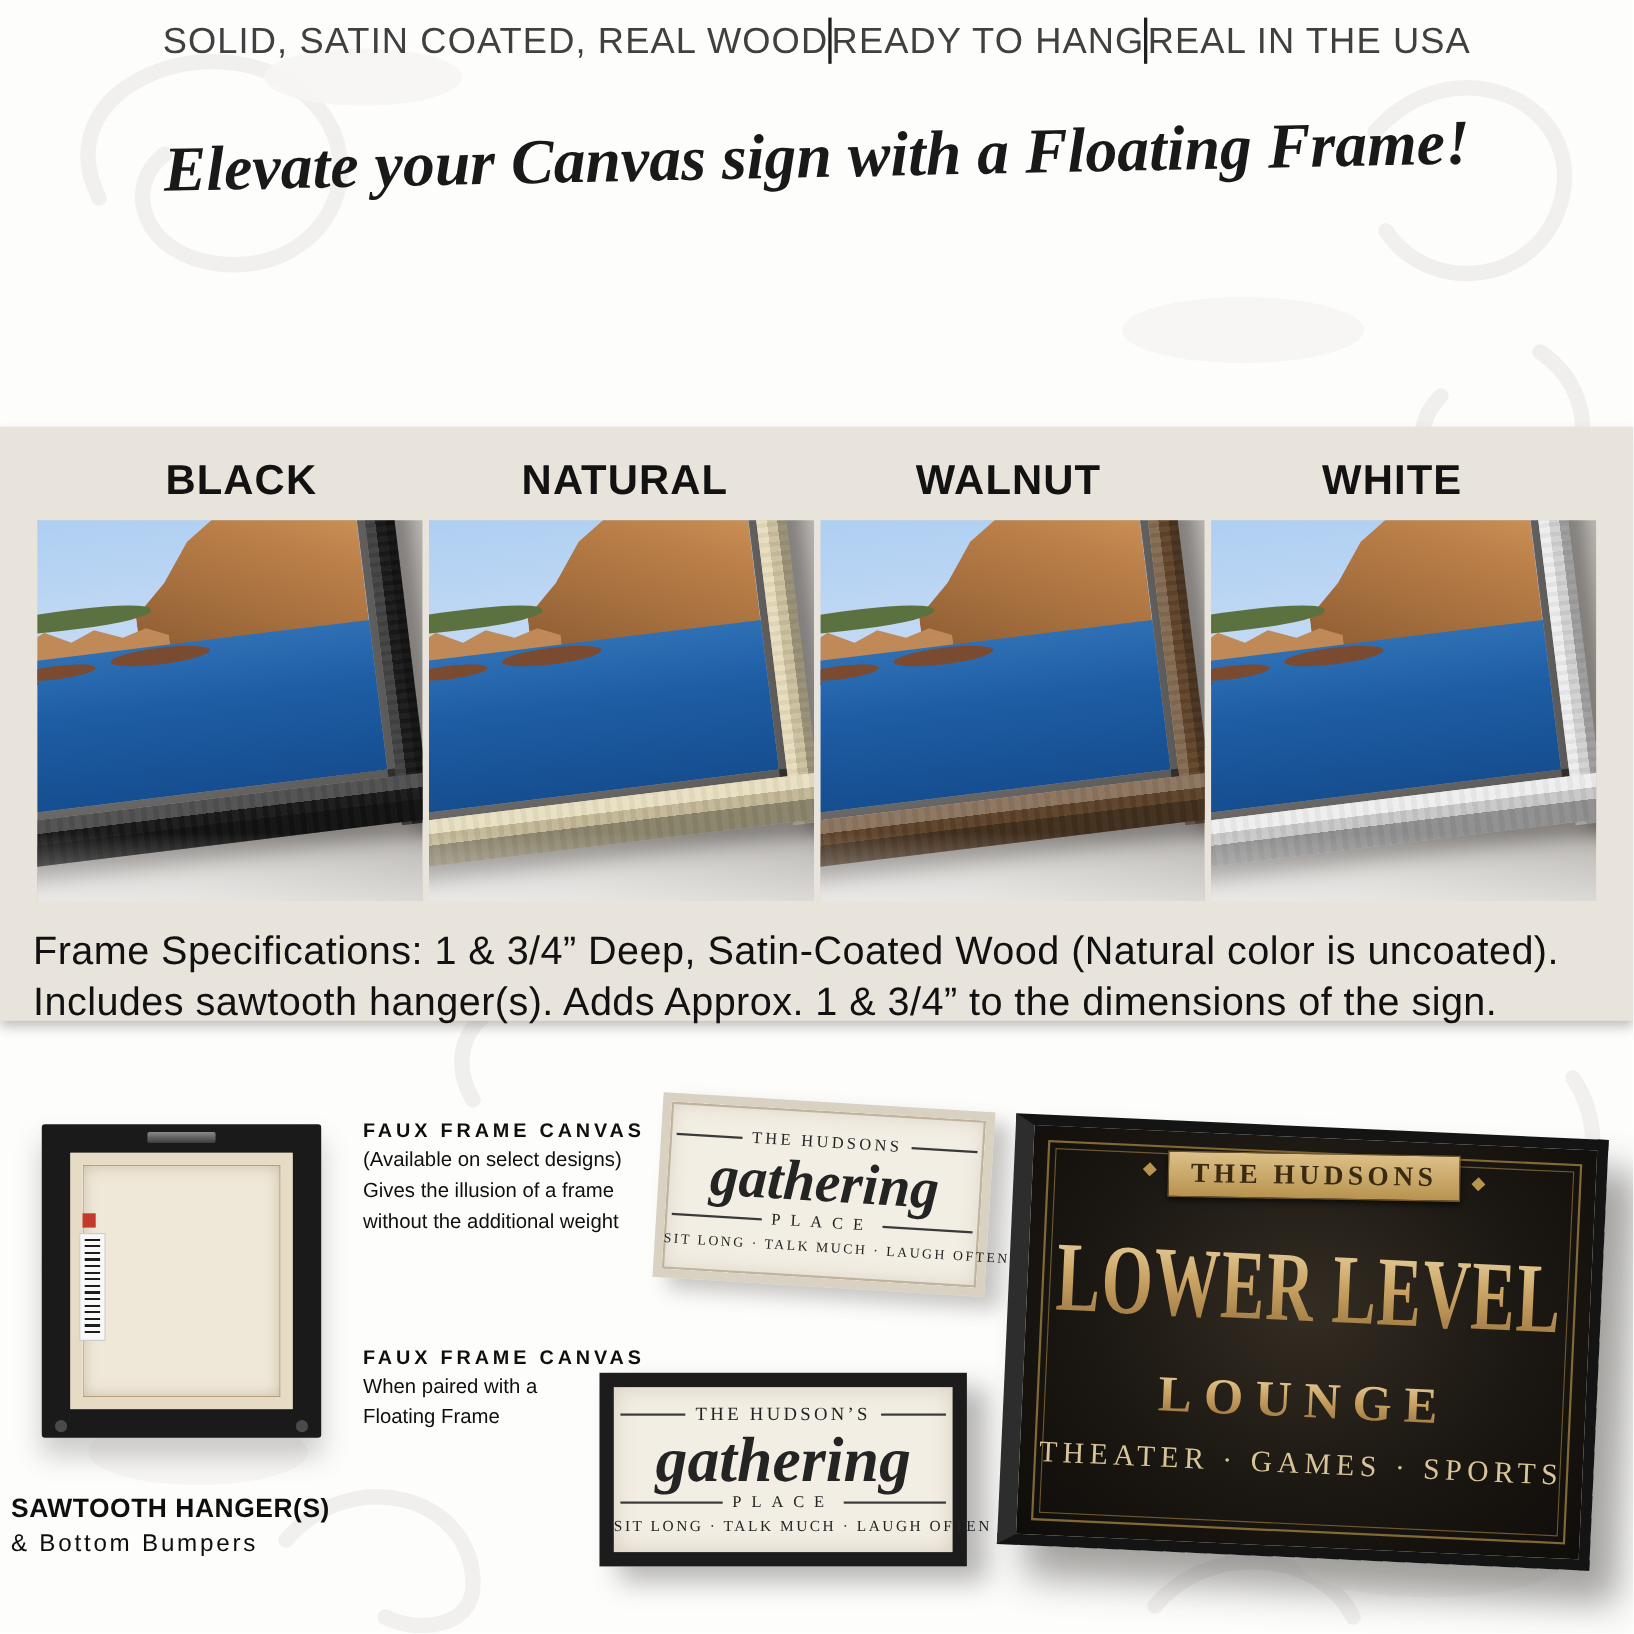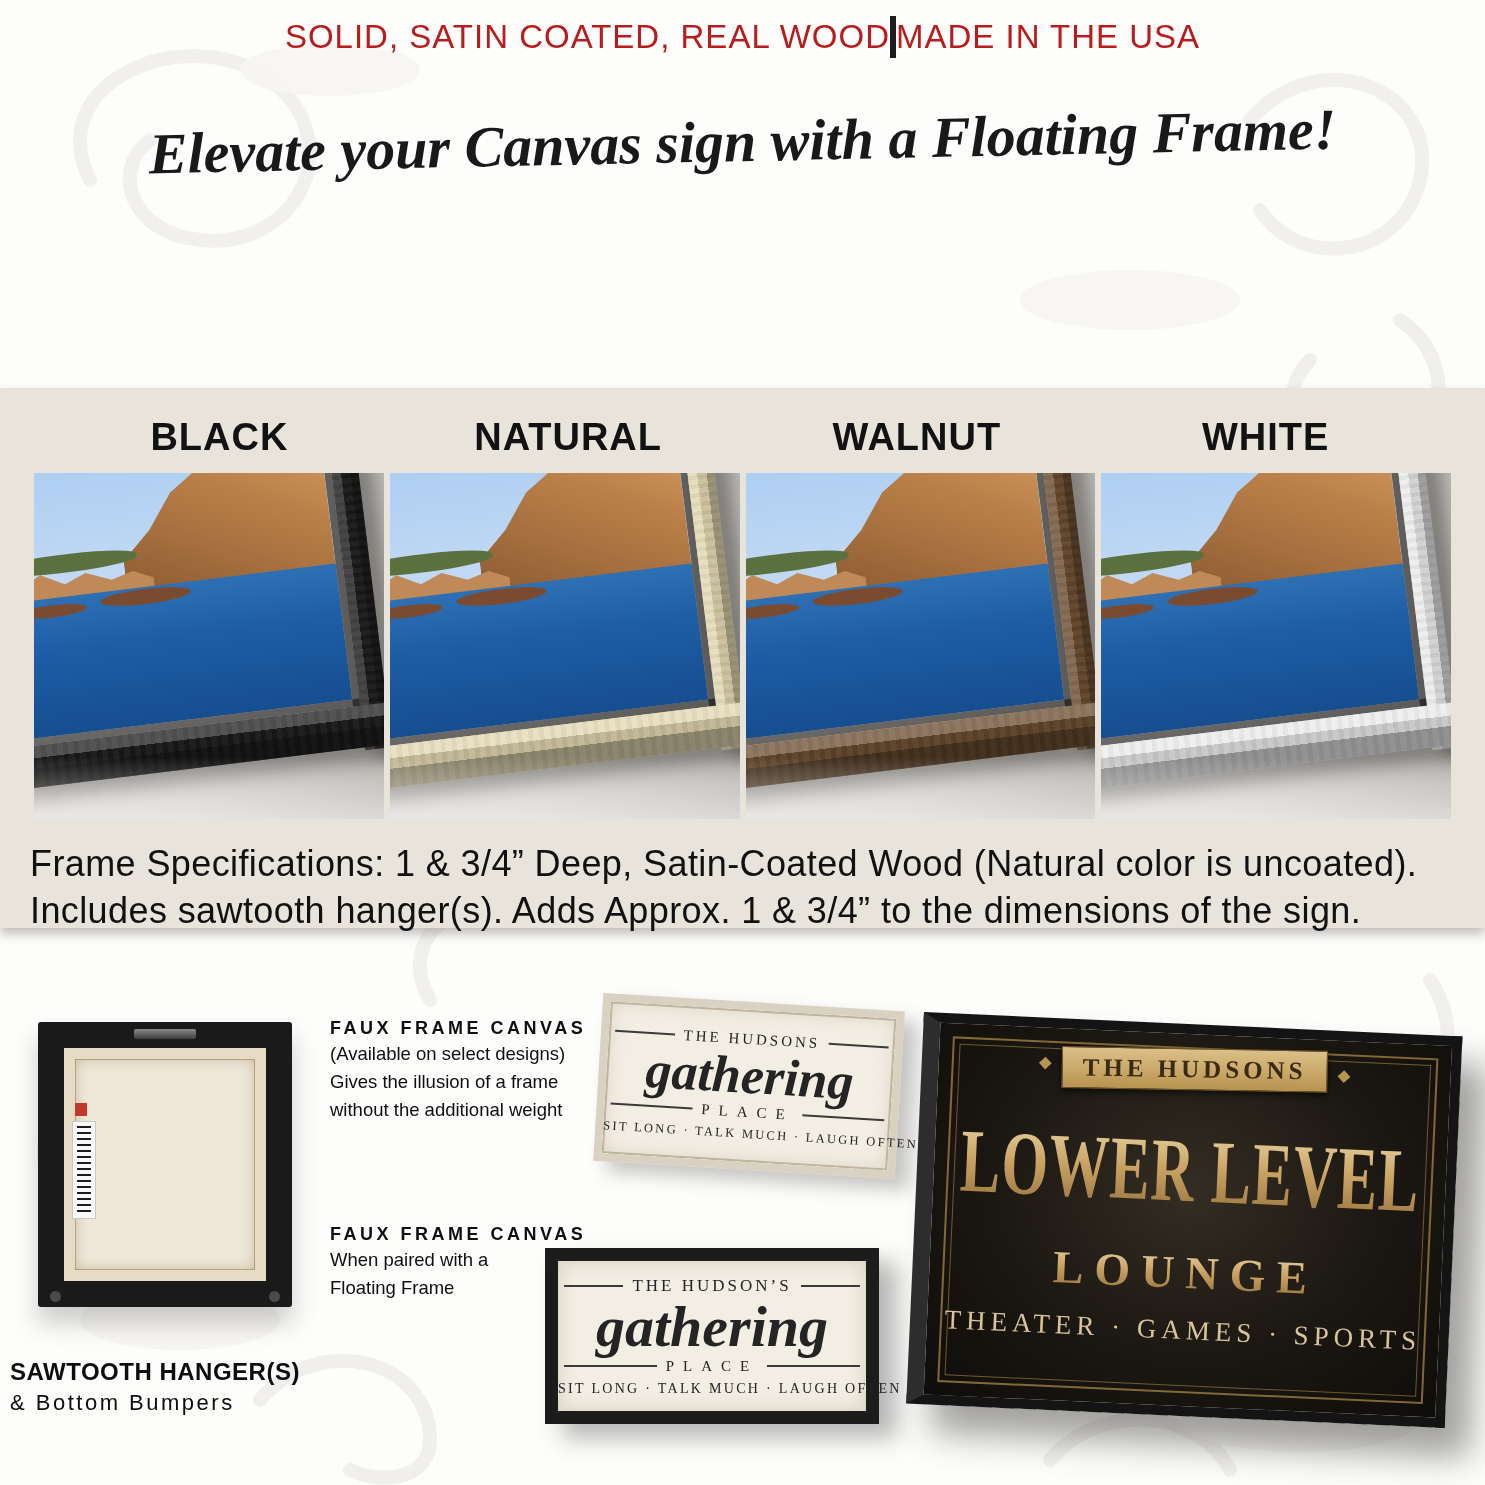--- a/index.html
+++ b/index.html
@@ -8,21 +8,21 @@
 
   
   .bg-pattern{position:absolute;inset:0;z-index:0;}
 
   
   .header{position:relative;z-index:1;}
   .title{margin:0;padding-top:42px;text-align:center;
          font-family:"Liberation Serif",serif;font-weight:700;
          font-size:62px;letter-spacing:9px;white-space:nowrap;color:#181818;}
   .subtitle{margin-top:16px;display:flex;justify-content:center;align-items:center;
-            font-size:33px;letter-spacing:1px;color:#b91c1c;}
+            font-size:33px;letter-spacing:1px;color:#404040;}
   .subtitle .sep{width:3px;height:42px;background:#1d1d1d;}
   .tagline{margin-top:50px;text-align:center;font-family:"Liberation Serif",serif;
            font-style:italic;font-weight:700;font-size:58px;color:#191919;
            transform:rotate(-1.2deg);}
 
   
   .band{position:absolute;left:0;right:0;top:388px;height:540px;z-index:2;
         background:#e9e4db;box-shadow:0 6px 10px rgba(80,75,68,.35);}
   .labels{display:flex;gap:6px;padding:28px 48px 14px;}
   .label{flex:1;text-align:center;font-size:38px;font-weight:700;letter-spacing:1px;color:#121212;}
@@ -160,22 +160,23 @@
       <ellipse cx="1130" cy="300" rx="110" ry="30"></ellipse>
       <ellipse cx="180" cy="1320" rx="100" ry="30"></ellipse>
       <ellipse cx="1300" cy="1420" rx="120" ry="32"></ellipse>
     </g>
   </svg>
 
   <div class="header">
     <div class="subtitle">
       <span>SOLID, SATIN COATED, REAL WOOD</span>
       <span class="sep"></span>
+      <span>READY TO HANG</span>
       <span class="sep"></span>
-      <span>MADE IN THE USA</span>
+      <span>REAL IN THE USA</span>
     </div>
     <div class="tagline">Elevate your Canvas sign with a Floating Frame!</div>
   </div>
 
   <section class="band" style="background-color: rgb(233, 228, 219);">
     <div class="labels">
       <div class="label">BLACK</div>
       <div class="label">NATURAL</div>
       <div class="label">WALNUT</div>
       <div class="label">WHITE</div>

